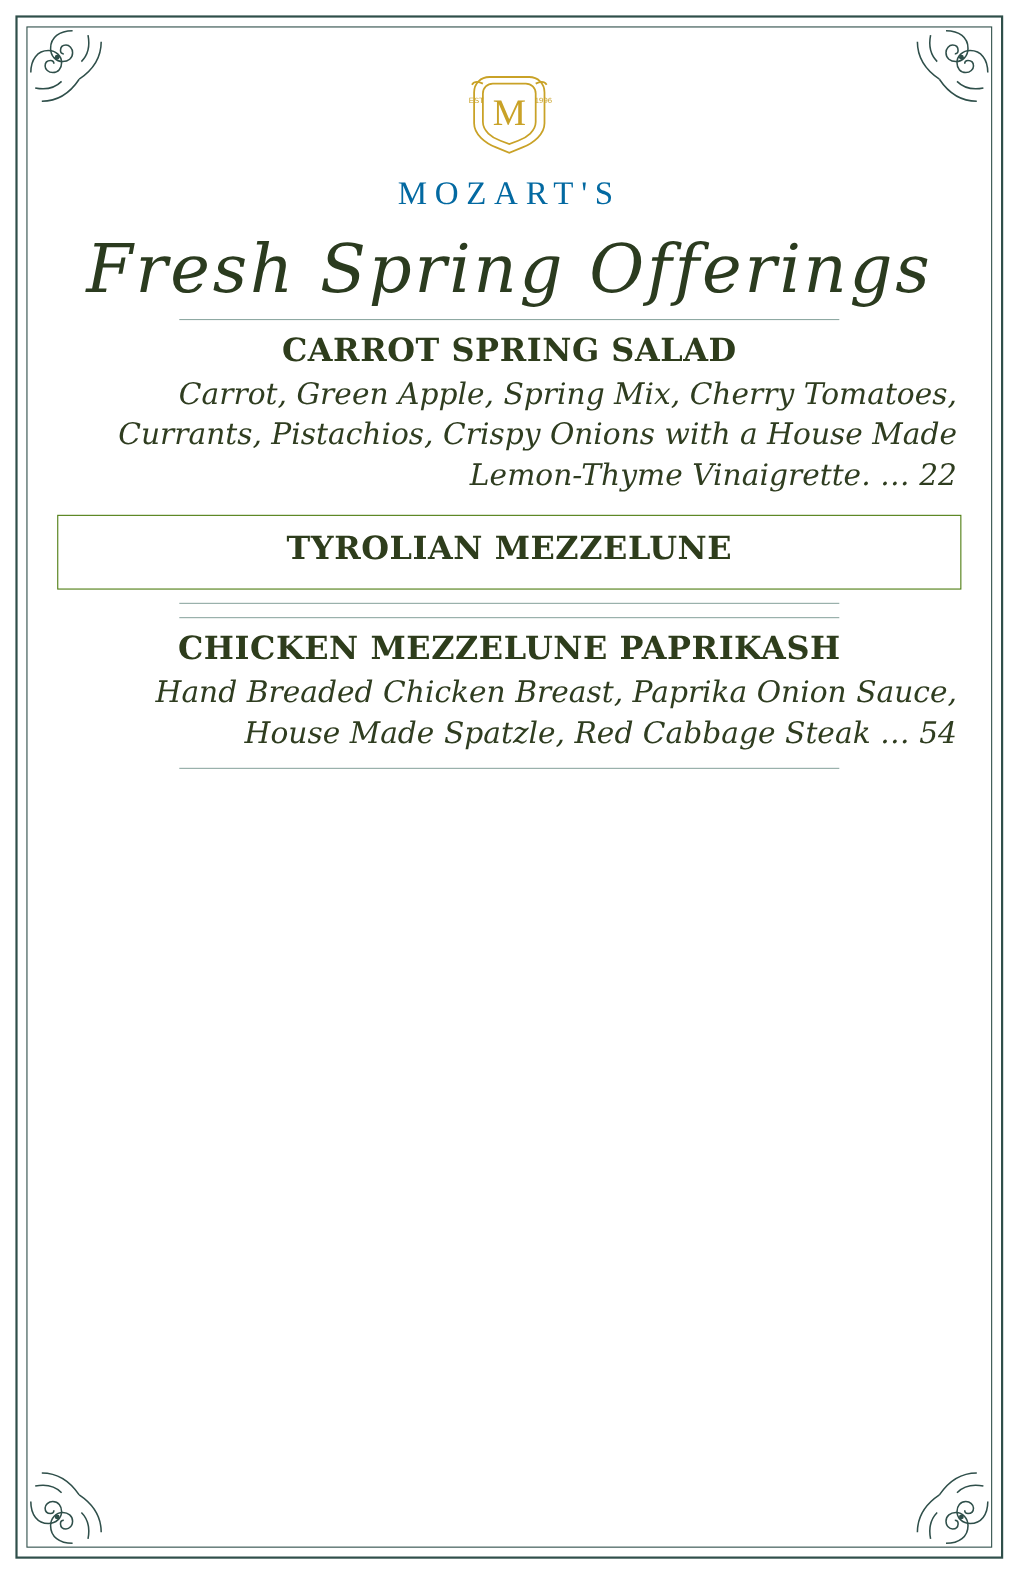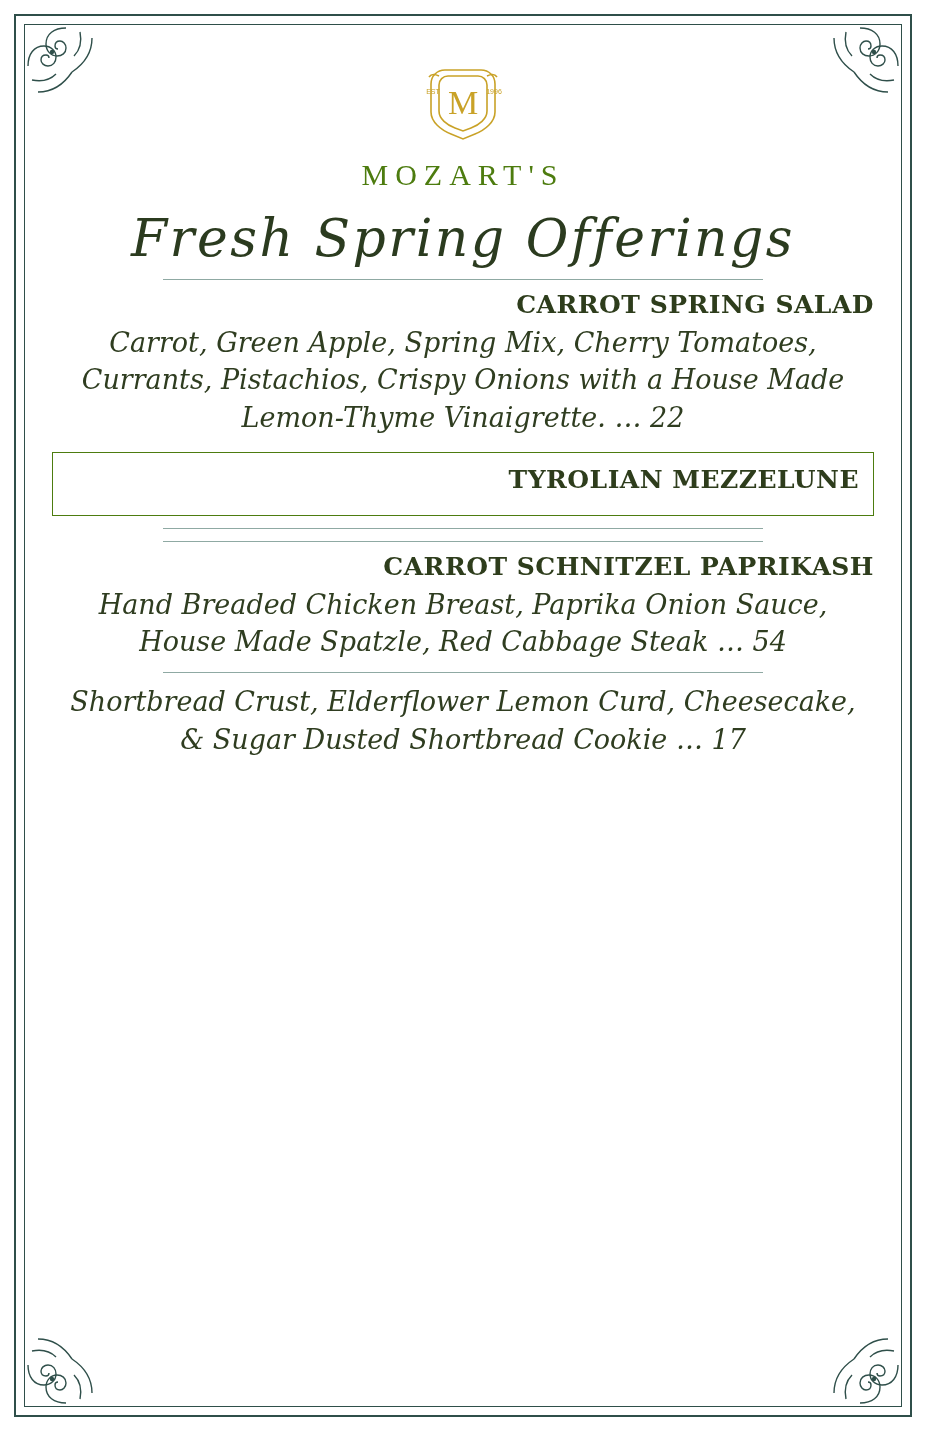--- a/index.html
+++ b/index.html
@@ -73,62 +73,62 @@
   .logo-crest {
     display: inline-block;
     color: #c9a227;
   }
   .logo-crest svg { display: block; }
   .brand-name {
     margin-top: 4px;
     font-family: "Liberation Serif", serif;
     font-size: 30px;
     letter-spacing: 7px;
-    color: #4d7c0f;
+    color: #0369a1;
     font-weight: normal;
   }
 
   .page-title {
     margin-top: 18px;
     font-family: "DejaVu Serif", serif;
-    font-size: 52px;
+    font-size: 61px;
     font-style: italic;
     letter-spacing: 2.5px;
     color: #2b3b1f;
     font-weight: normal;
     line-height: 1.1;
   }
 
   .rule {
     height: 1px;
     background: #8fa9a3;
     margin: 12px auto 0 auto;
     width: 600px;
   }
 
   .item {
     margin-top: 10px;
   }
   .item-name {
     font-family: "DejaVu Serif", serif;
-    font-size: 25px;
+    font-size: 29px;
     font-weight: bold;
     letter-spacing: 0.5px;
     color: #2e3d1c;
     line-height: 1.2;
     margin-bottom: 4px;
-    text-align: right;
   }
   .item-desc {
     font-family: "DejaVu Serif", serif;
     font-style: italic;
     font-size: 27px;
     line-height: 1.38;
     color: #2f3d20;
     padding: 0 4px;
+    text-align: right;
   }
 
   
   .item-boxed {
     border: 1px solid #4d7c0f;
     padding: 10px 14px 16px 14px;
     margin-top: 16px;
     margin-bottom: 6px;
   }
   .item-boxed .item-name { margin-top: 2px; }
@@ -216,24 +216,23 @@
     </div>
 
     <div class="rule"></div>
 
     <div class="item">
     </div>
 
     <div class="rule"></div>
 
     <div class="item">
-      <div class="item-name">CARROT SCHNITZEL PAPRIKASH</div>
+      <div class="item-name">CHICKEN MEZZELUNE PAPRIKASH</div>
       <div class="item-desc">Hand Breaded Chicken Breast, Paprika Onion Sauce, House Made Spatzle, Red Cabbage Steak … 54</div>
     </div>
 
     <div class="rule"></div>
 
     <div class="item">
-      <div class="item-desc">Shortbread Crust, Elderflower Lemon Curd, Cheesecake, &amp; Sugar Dusted Shortbread Cookie … 17</div>
     </div>
 
   </div>
 </div>
 
 </body></html>

